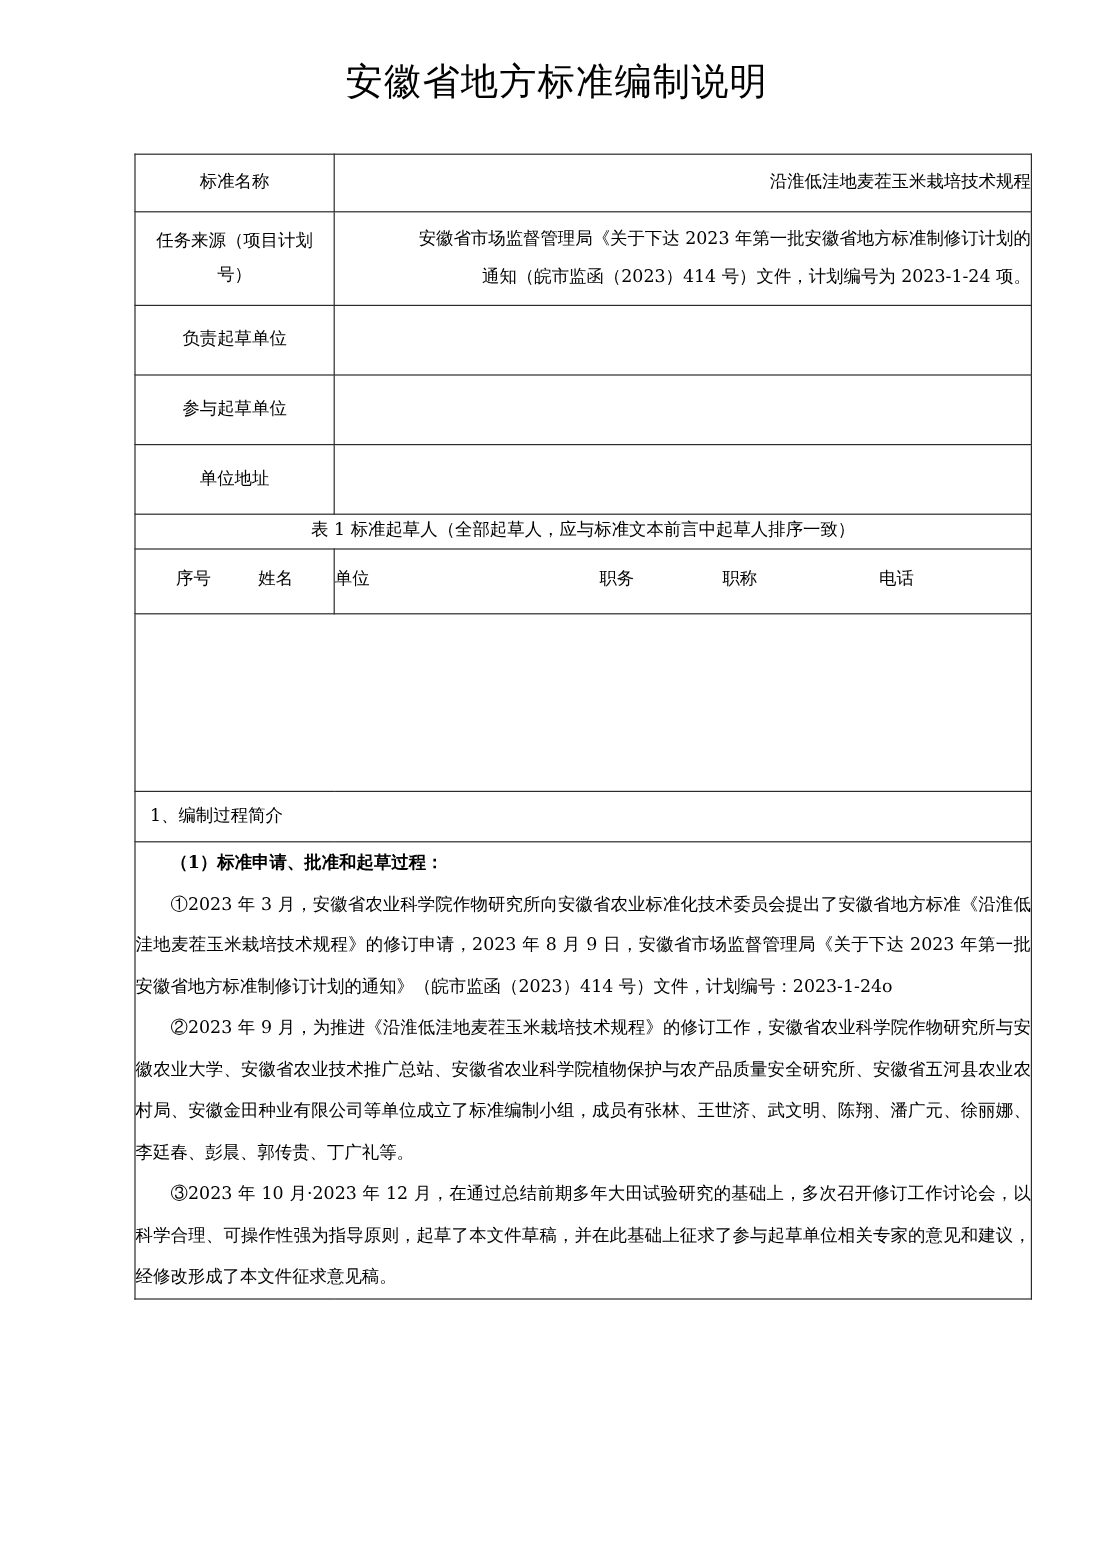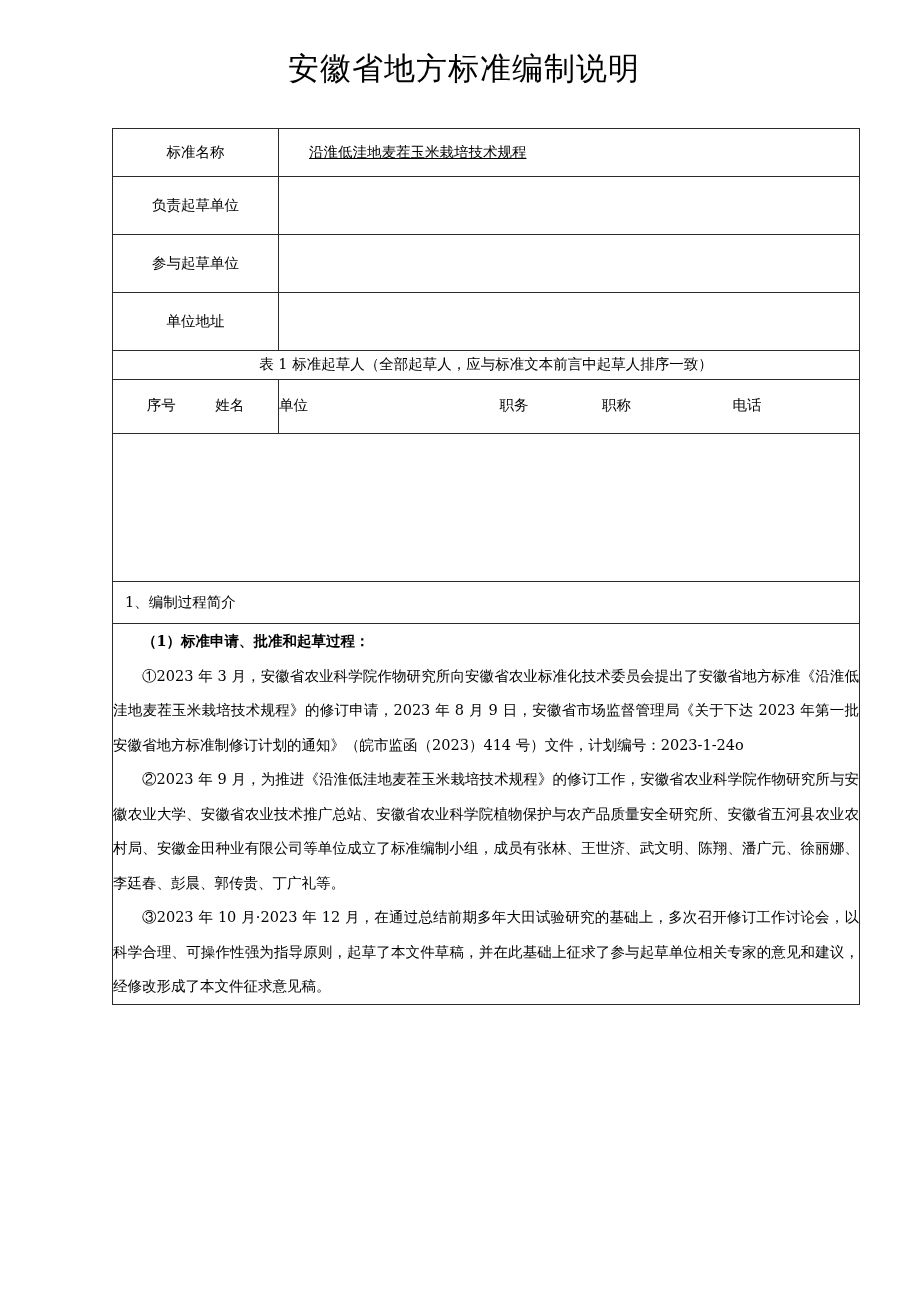--- a/index.html
+++ b/index.html
@@ -63,22 +63,21 @@
   }
   .lbl-cell .lbl-two-line {
     display: block;
     text-align: center;
   }
   .lbl-cell .lbl-two-line .l1 { display: block; }
   .lbl-cell .lbl-two-line .l2 { display: block; }
 
   .val-cell {
     padding: 6px 10px;
-    text-align: left;
-    text-decoration: underline;
+    text-align: right;
   }
   .val-cell.single {
     padding-left: 30px;
   }
   .val-cell p {
     margin: 0;
     line-height: 2.15;
   }
 
   .row-h50 { height: 48px; }
@@ -170,20 +169,32 @@
       <col style="width:166px">
       <col>
     </colgroup>
     <tbody>
 
       <tr class="row-h50">
         <td class="lbl-cell">标准名称</td>
         <td class="val-cell single">沿淮低洼地麦茬玉米栽培技术规程</td>
       </tr>
 
+      <tr class="row-h80">
+        <td class="lbl-cell">
+          <span class="lbl-two-line">
+            <span class="l1">任务来源（项目计划</span>
+            <span class="l2">号）</span>
+          </span>
+        </td>
+        <td class="val-cell">
+          <p>安徽省市场监督管理局《关于下达 2023 年第一批安徽省地方标准制修订计划的</p>
+          <p>通知（皖市监函（2023）414 号）文件，计划编号为 2023-1-24 项。</p>
+        </td>
+      </tr>
 
       <tr class="row-h60">
         <td class="lbl-cell">负责起草单位</td>
         <td class="val-cell"></td>
       </tr>
 
       <tr class="row-h60">
         <td class="lbl-cell">参与起草单位</td>
         <td class="val-cell"></td>
       </tr>

